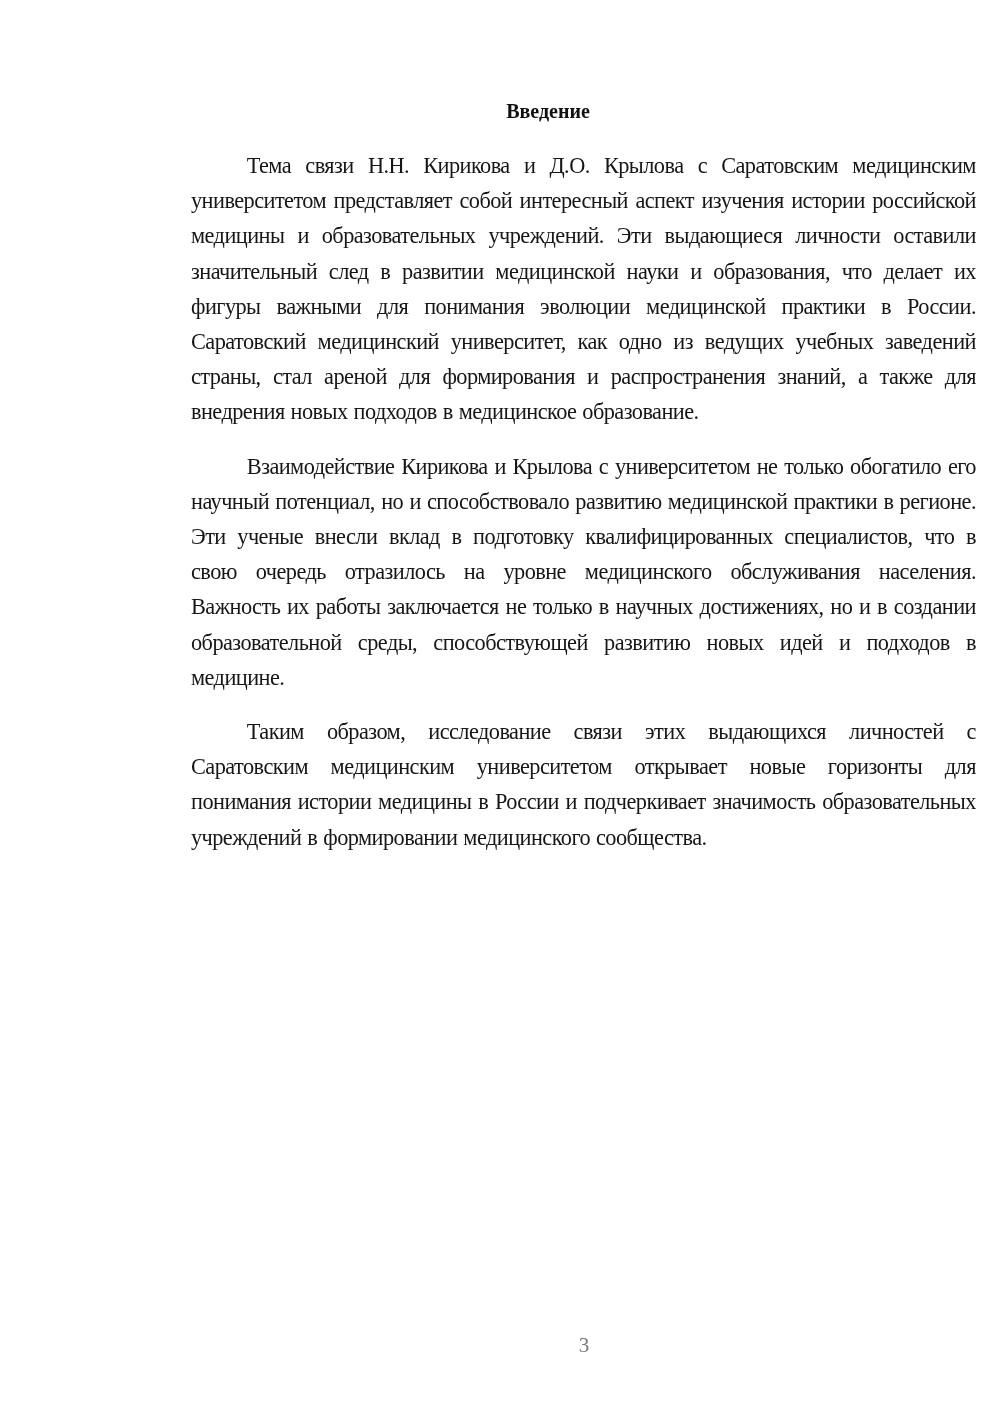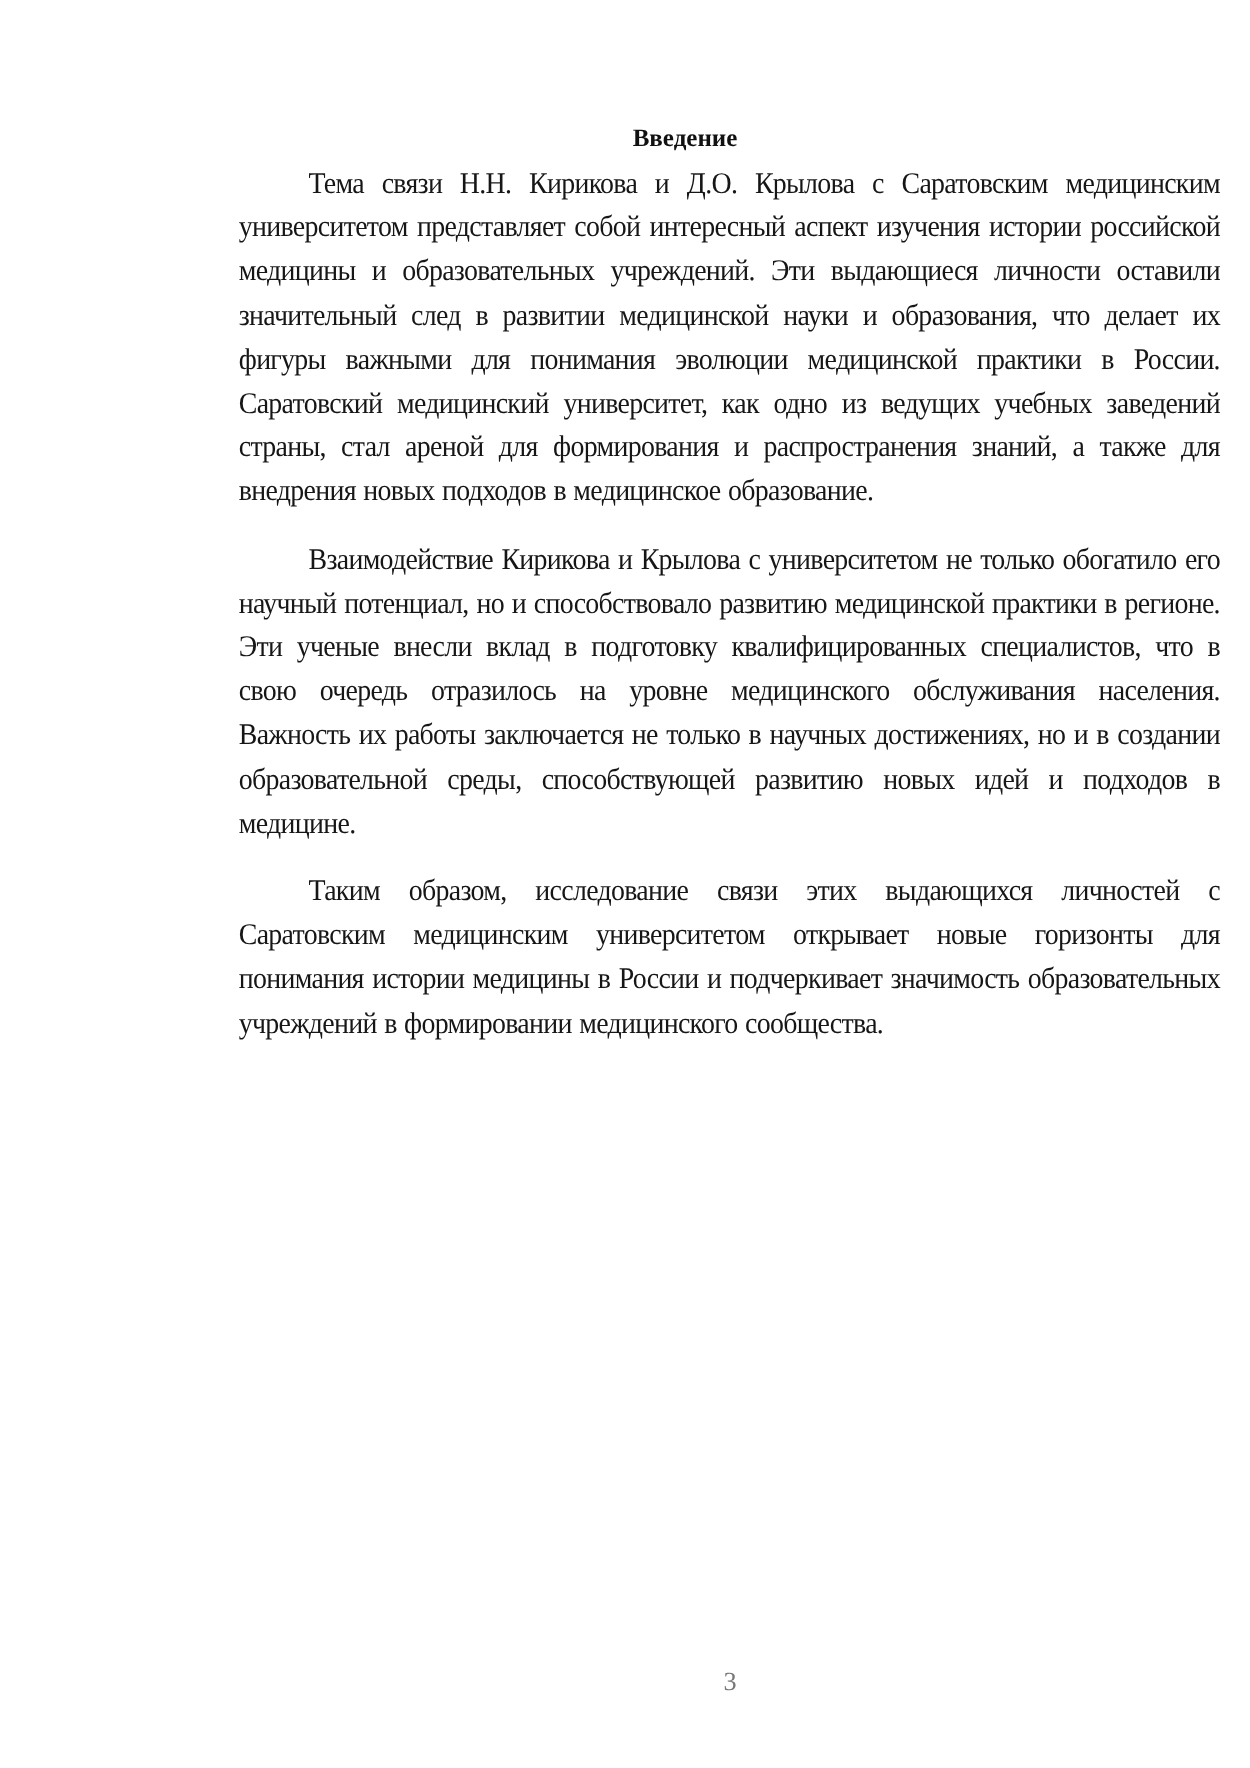--- a/index.html
+++ b/index.html
@@ -33,21 +33,21 @@
       font-weight: bold;
       font-size: 20px;
       line-height: 28px;
       margin: 0;
       color: #111111;
     }
     .body-text {
       position: absolute;
       left: 143px;
       width: 785px;
-      top: 130px;
+      top: 148px;
     }
     .para {
       margin: 0 0 19px 0;
       font-size: 24px;
       line-height: 35.2px;
       text-align: justify;
       text-indent: 60px;
       letter-spacing: -0.6px;
       word-spacing: 1px;
       transform: scaleX(0.93);

